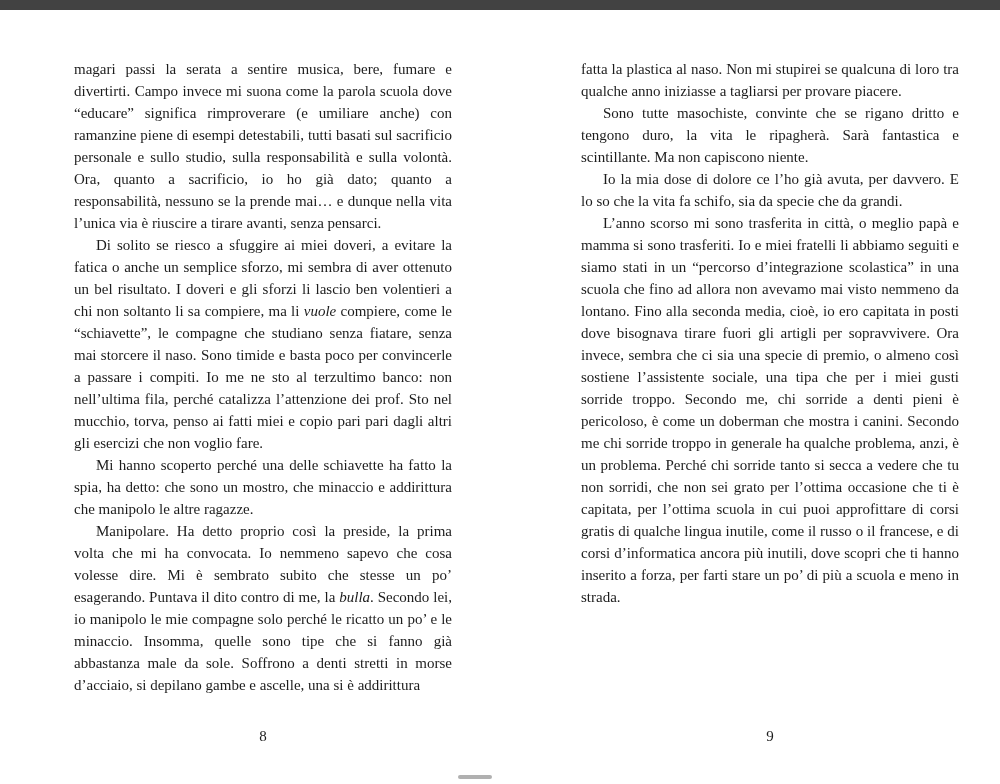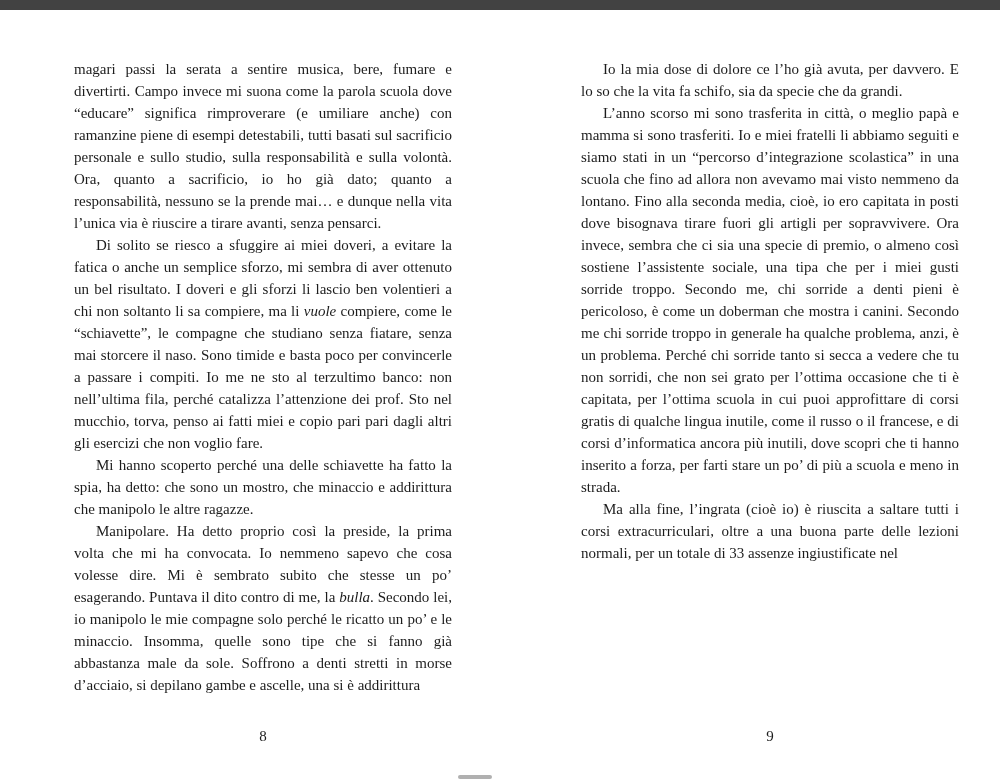--- a/index.html
+++ b/index.html
@@ -72,21 +72,22 @@
     <div class="page-text">
         <p><span>magari passi la serata a sentire musica, bere, fumare e divertirti. Campo invece mi suona come la parola scuola dove “educare” significa rimproverare (e umiliare anche) con ramanzine piene di esempi detestabili, tutti basati sul sacrificio personale e sullo studio, sulla responsabilità e sulla volontà. Ora, quanto a sacrificio, io ho già dato; quanto a responsabilità, nessuno se la prende mai… e dunque nella vita l’unica via è riuscire a tirare avanti, senza pensarci.</span></p>
         <p class="indent"><span>Di solito se riesco a sfuggire ai miei doveri, a evitare la fatica o anche un semplice sforzo, mi sembra di aver ottenuto un bel risultato. I doveri e gli sforzi li lascio ben volentieri a chi non soltanto li sa compiere, ma li </span><em>vuole</em><span> compiere, come le “schiavette”, le compagne che studiano senza fiatare, senza mai storcere il naso. Sono timide e basta poco per convincerle a passare i compiti. Io me ne sto al terzultimo banco: non nell’ultima fila, perché catalizza l’attenzione dei prof. Sto nel mucchio, torva, penso ai fatti miei e copio pari pari dagli altri gli esercizi che non voglio fare.</span></p>
         <p class="indent"><span>Mi hanno scoperto perché una delle schiavette ha fatto la spia, ha detto: che sono un mostro, che minaccio e addirittura che manipolo le altre ragazze.</span></p>
         <p class="indent"><span>Manipolare. Ha detto proprio così la preside, la prima volta che mi ha convocata. Io nemmeno sapevo che cosa volesse dire. Mi è sembrato subito che stesse un po’ esagerando. Puntava il dito contro di me, la </span><em>bulla</em><span>. Secondo lei, io manipolo le mie compagne solo perché le ricatto un po’ e le minaccio. Insomma, quelle sono tipe che si fanno già abbastanza male da sole. Soffrono a denti stretti in morse d’acciaio, si depilano gambe e ascelle, una si è addirittura</span></p>
       </div>
     <div class="page-number">8</div>
   </div>
   <div class="page page-right">
     <div class="page-text">
+        <p><span>fatta la plastica al naso. Non mi stupirei se qualcuna di loro tra qualche anno iniziasse a tagliarsi per provare piacere.</span></p>
+        <p class="indent"><span>Sono tutte masochiste, convinte che se rigano dritto e tengono duro, la vita le ripagherà. Sarà fantastica e scintillante. Ma non capiscono niente.</span></p>
         <p class="indent"><span>Io la mia dose di dolore ce l’ho già avuta, per davvero. E lo so che la vita fa schifo, sia da specie che da grandi.</span></p>
         <p class="indent"><span>L’anno scorso mi sono trasferita in città, o meglio papà e mamma si sono trasferiti. Io e miei fratelli li abbiamo seguiti e siamo stati in un “percorso d’integrazione scolastica” in una scuola che fino ad allora non avevamo mai visto nemmeno da lontano. Fino alla seconda media, cioè, io ero capitata in posti dove bisognava tirare fuori gli artigli per sopravvivere. Ora invece, sembra che ci sia una specie di premio, o almeno così sostiene l’assistente sociale, una tipa che per i miei gusti sorride troppo. Secondo me, chi sorride a denti pieni è pericoloso, è come un doberman che mostra i canini. Secondo me chi sorride troppo in generale ha qualche problema, anzi, è un problema. Perché chi sorride tanto si secca a vedere che tu non sorridi, che non sei grato per l’ottima occasione che ti è capitata, per l’ottima scuola in cui puoi approfittare di corsi gratis di qualche lingua inutile, come il russo o il francese, e di corsi d’informatica ancora più inutili, dove scopri che ti hanno inserito a forza, per farti stare un po’ di più a scuola e meno in strada.</span></p>
-        <p class="indent"><span>Ma alla fine, l’ingrata (cioè io) è riuscita a saltare tutti i corsi extracurriculari, oltre a una buona parte delle lezioni normali, per un totale di 33 assenze ingiustificate nel</span></p>
       </div>
     <div class="page-number">9</div>
   </div>
 </div>
 
 <div class="progress-indicator" style="background: rgb(176, 176, 176);"></div>
 
 </body></html>

